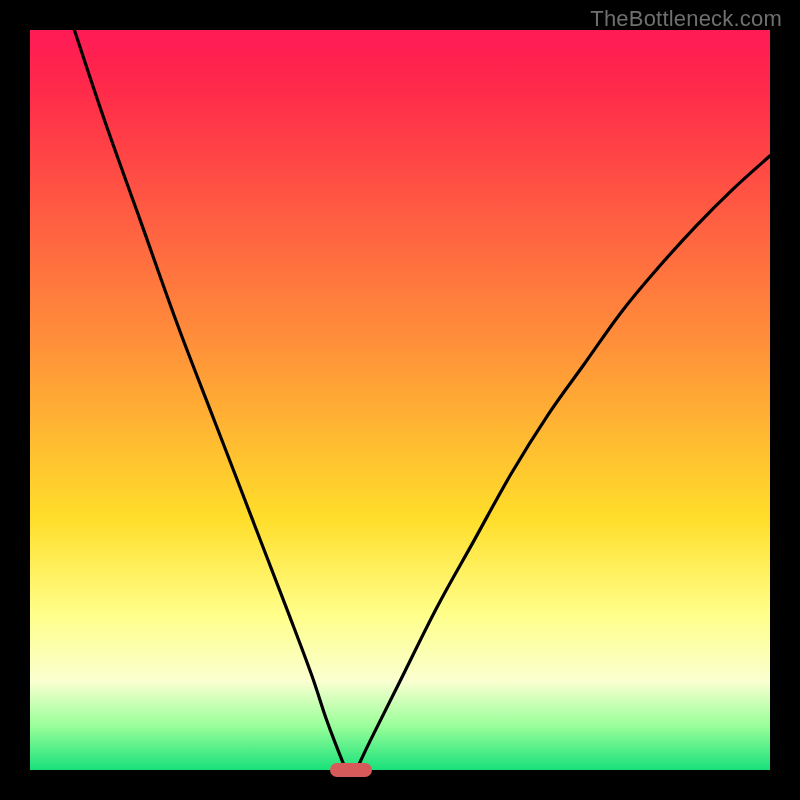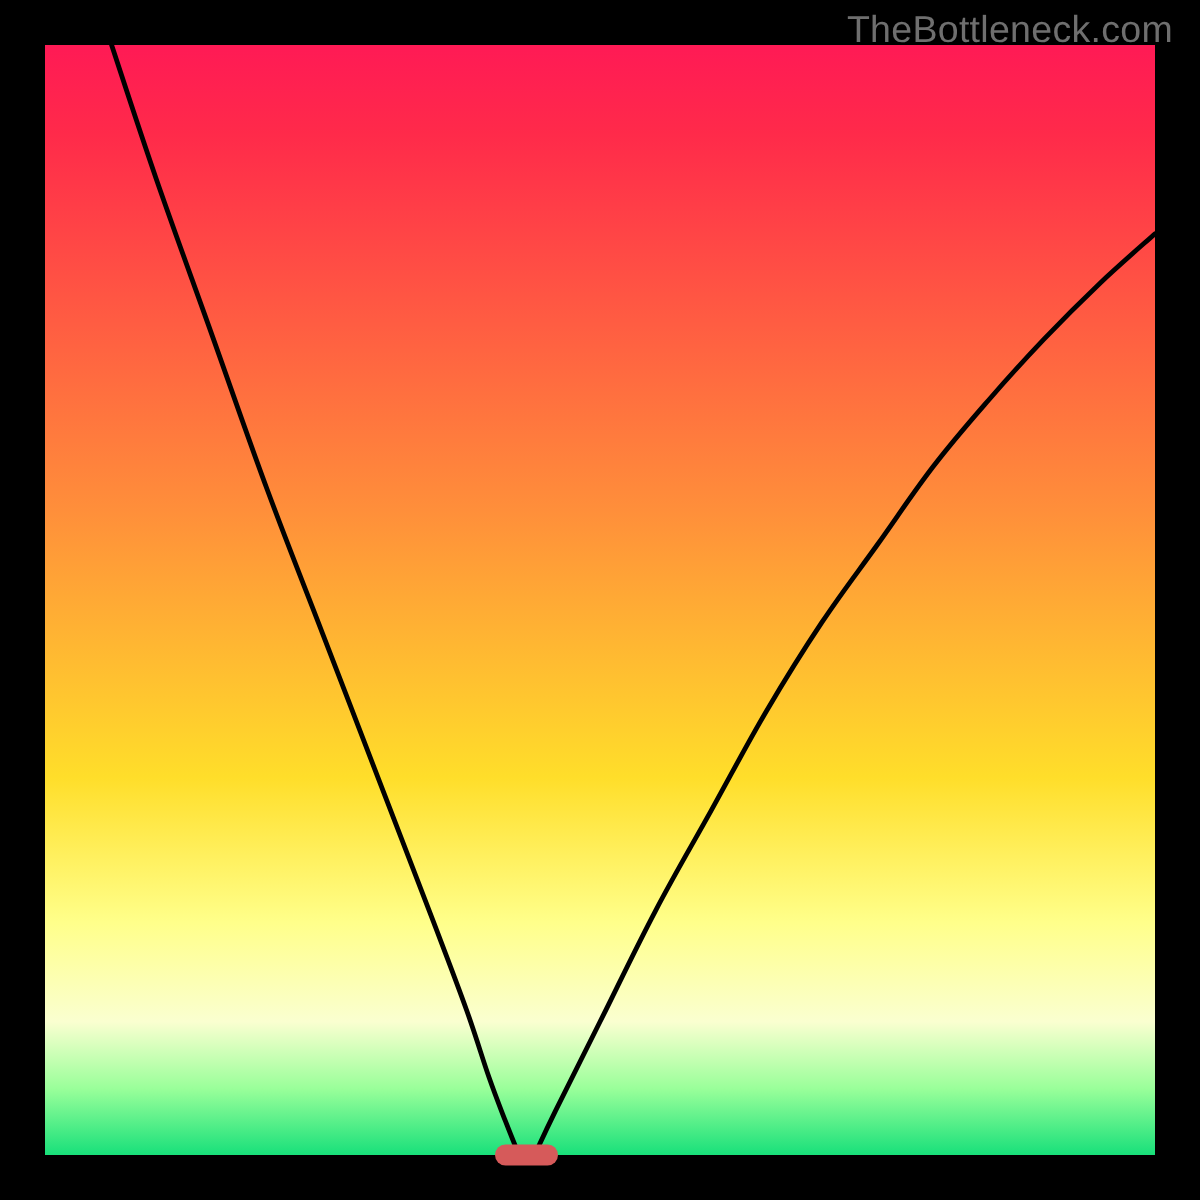--- a/index.html
+++ b/index.html
@@ -35,21 +35,21 @@
       var(--c-cream) 88%,
       var(--c-lightgreen) 94%,
       var(--c-green) 100%
     );
   }
   .watermark {
     position: absolute;
     top: 6px;
     right: 18px;
     color: #6f6f6f;
-    font-size: 25px;
+    font-size: 22px;
     font-weight: 500;
     letter-spacing: 0.2px;
     user-select: none;
   }
   svg.curve {
     position: absolute;
     left: 0;
     top: 0;
     width: 740px;
     height: 740px;

